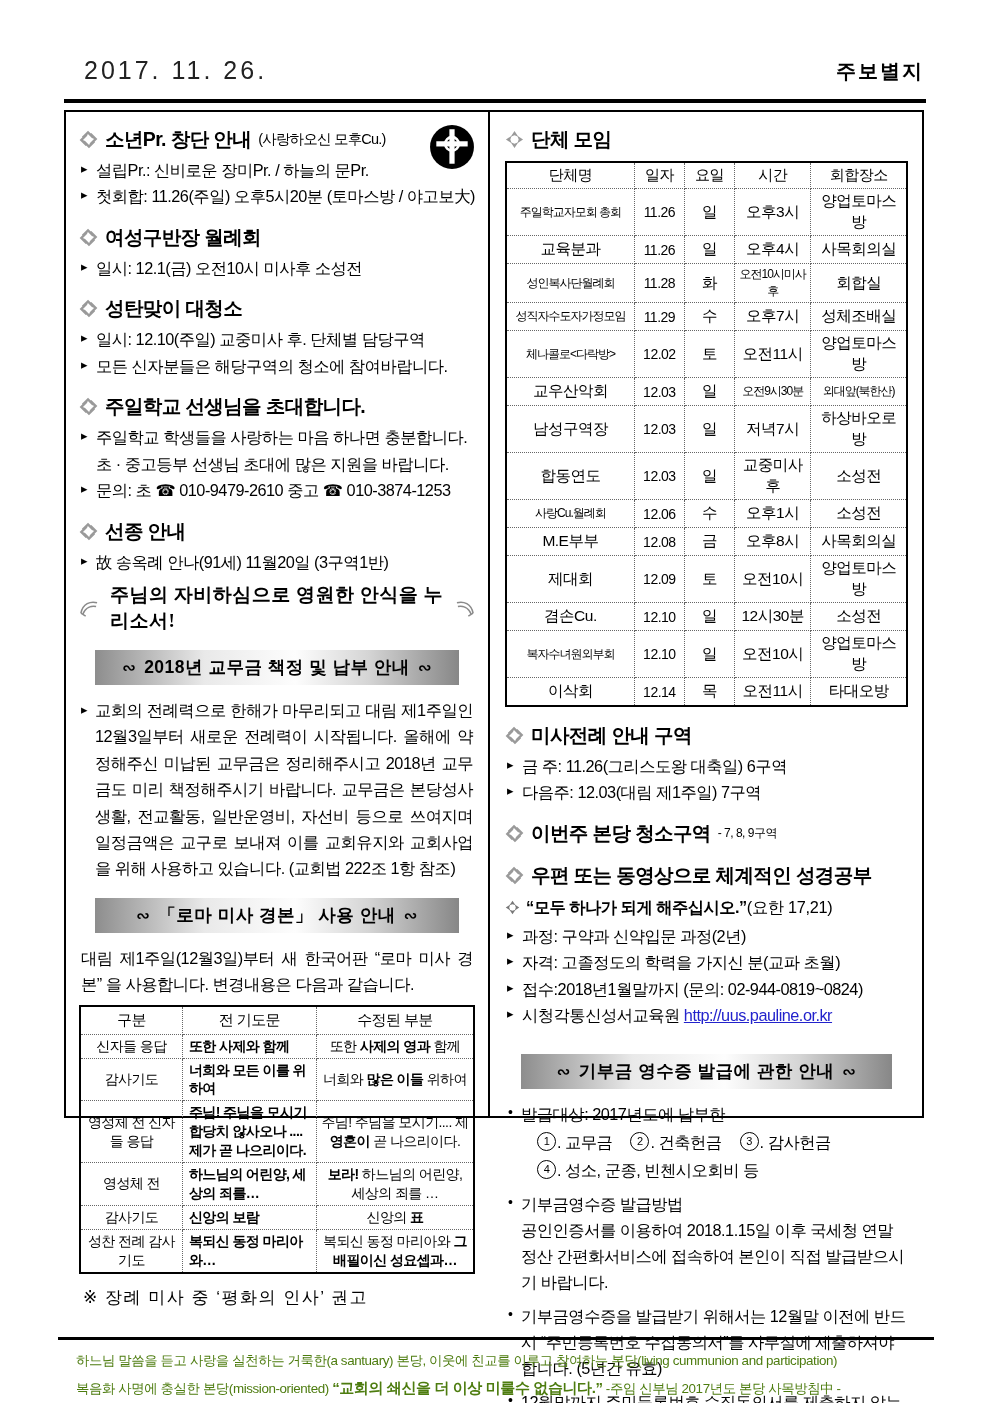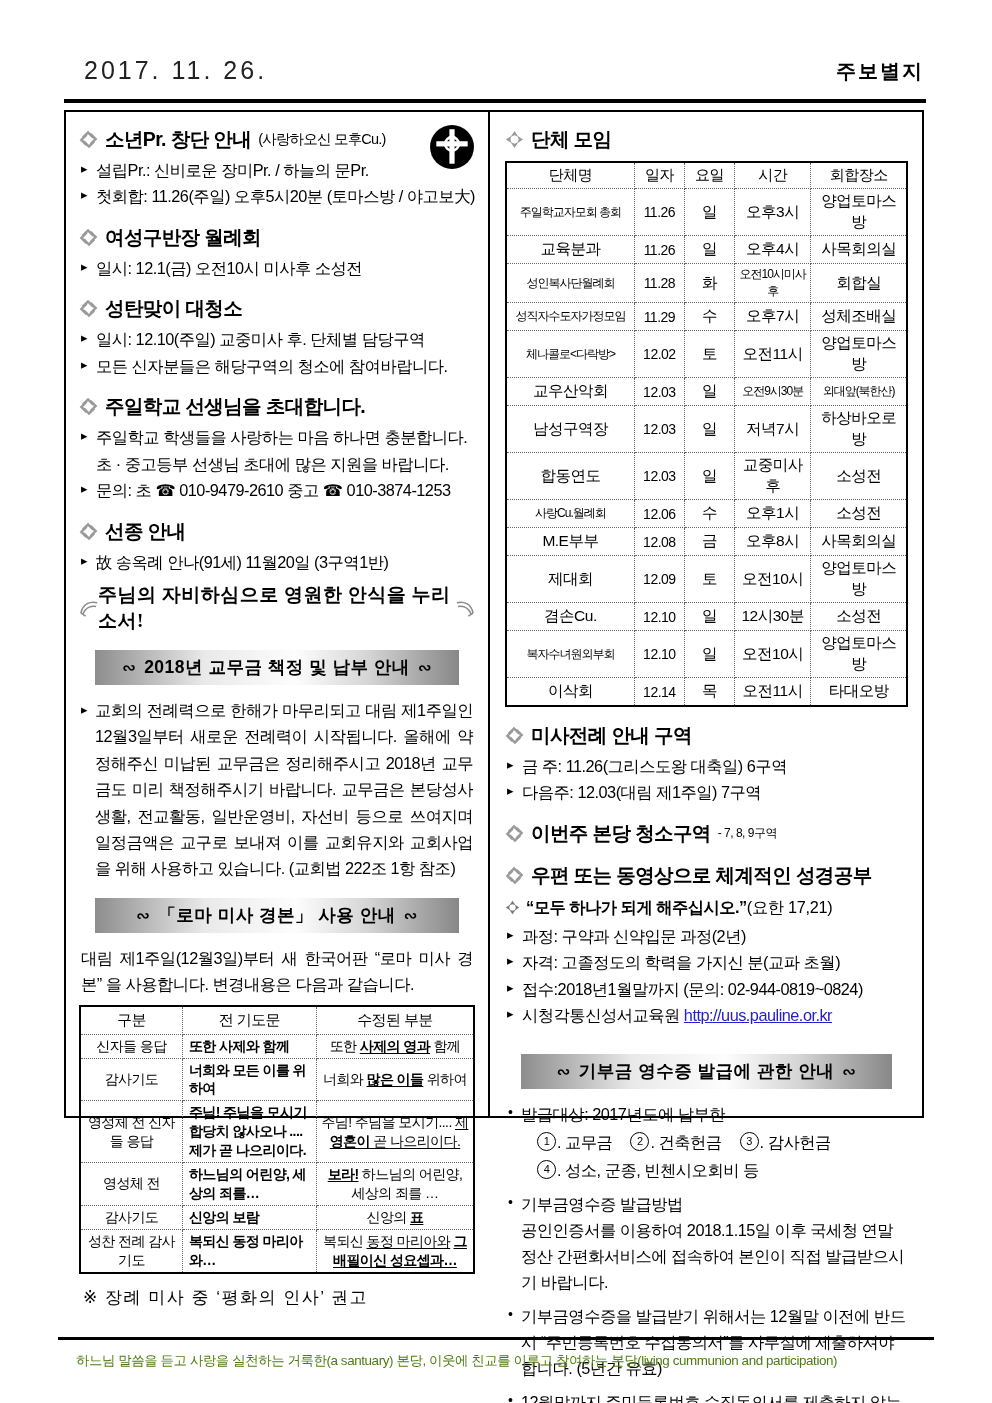--- a/index.html
+++ b/index.html
@@ -21,37 +21,37 @@
   .sec-head{display:flex;align-items:center;gap:7px;}
   .sec-title{font-size:19.5px;font-weight:bold;letter-spacing:-0.6px;white-space:nowrap;}
   .sec-note{font-size:14.5px;letter-spacing:-0.8px;}
   .sec-suffix{font-size:12px;letter-spacing:-0.5px;}
   .mark{width:19px;height:19px;flex:0 0 19px;color:#9a9a9a;}
   .mark.sm{width:15px;height:15px;flex:0 0 15px;color:#777;}
   ul.blist{list-style:none;margin:5px 0 0 2px;padding:0;font-size:16.3px;letter-spacing:-0.5px;line-height:1.5;}
   ul.blist li{position:relative;padding-left:15px;margin-bottom:2px;}
   ul.blist .mk{position:absolute;left:0;top:1px;font-size:13px;}
   .logo-wrap{position:absolute;right:0;top:-2px;}
-  .memorial{display:flex;align-items:center;gap:0;margin:8px 0 0 0;justify-content:center;}
+  .memorial{display:flex;align-items:center;gap:12px;margin:8px 0 0 0;justify-content:center;}
   .memorial-text{font-family:"Liberation Serif","DejaVu Serif",serif;font-weight:bold;font-size:19px;letter-spacing:0.5px;}
   .banner{margin:16px auto 12px auto;width:92%;text-align:center;font-weight:bold;font-size:17.5px;letter-spacing:0.5px;
     padding:5px 0 6px 0;background:linear-gradient(90deg,#8d8d8d 0%,#e9e9e9 30%,#fdfdfd 55%,#d5d5d5 75%,#878787 100%);}
   .banner .orn{font-weight:bold;font-size:16px;padding:0 8px;}
   .para{position:relative;margin:4px 2px 0 2px;font-size:16.3px;letter-spacing:-0.5px;line-height:1.62;text-align:justify;}
   .para.bulleted{padding-left:14px;}
   .para.bulleted .mk{position:absolute;left:0;top:2px;font-size:13px;}
   table.doc{width:100%;border-collapse:collapse;border:2px solid #000;margin-top:8px;}
   table.doc th,table.doc td{border:1px dotted #666;font-weight:normal;padding:2px 3px;text-align:center;vertical-align:middle;}
   table.missal{font-size:14px;letter-spacing:-0.6px;line-height:1.35;}
   table.missal th{font-size:15px;padding:3px 2px;}
   table.missal td.cat{width:26%;}
   table.missal td.old{width:34%;text-align:left;padding-left:6px;font-weight:bold;}
   table.missal td.new{width:40%;}
   .seg-b{font-weight:bold;}
-  .seg-u{text-decoration:underline;text-underline-offset:2px;}
+  .seg-u{text-underline-offset:2px;}
   table.groups{font-size:15.5px;letter-spacing:-0.5px;margin-top:8px;}
   table.groups th{font-size:15px;padding:3px 2px;}
   table.groups td{height:23px;}
   table.groups td.c-name{width:32%;}
   table.groups td.c-date{width:12.5%;font-size:14px;}
   table.groups td.c-day{width:12.5%;}
   table.groups td.c-time{width:19%;}
   table.groups td.c-place{width:24%;}
   .tsm{font-size:12px !important;letter-spacing:-1px;}
   .note-line{margin:12px 0 0 4px;font-size:17px;letter-spacing:1.5px;}
@@ -483,13 +483,14 @@
         <span class="mk">•</span><span>12월말까지 주민등록번호 수집동의서를 제출하지 않는 분은 기부금영수증을 발급 받을 수 없습니다.</span>
       </div>
 
     </div>
   </div>
 </div>
 
 <div class="bottom-rule"></div>
 <div class="pg-footer">
   <div>하느님 말씀을 듣고 사랑을 실천하는 거룩한(a santuary) 본당, 이웃에 친교를 이루고 참여하는 본당(living cummunion and participation)</div>
+  <div><span>복음화 사명에 충실한 본당(mission-oriented) </span><span class="fq">“교회의 쇄신을 더 이상 미룰수 없습니다.”</span><span> -주임 신부님 2017년도 본당 사목방침中 -</span></div>
 </div>
 
 </body></html>

